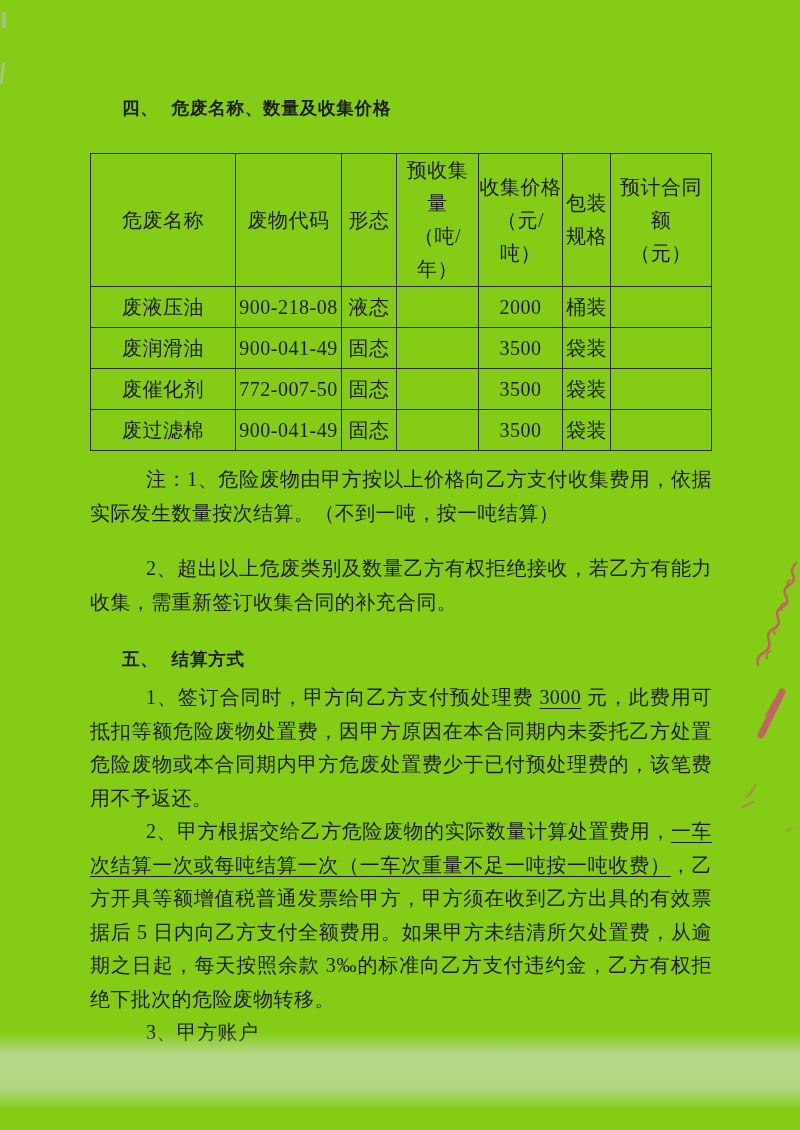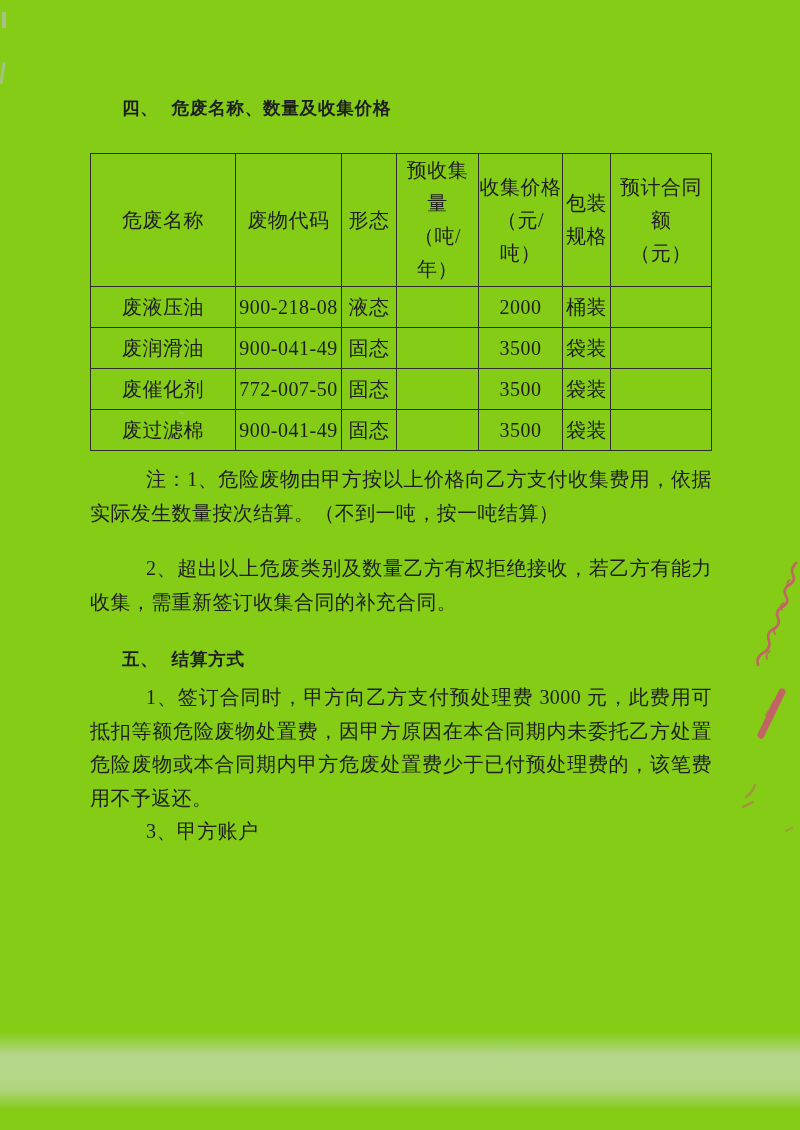--- a/index.html
+++ b/index.html
@@ -56,20 +56,21 @@
     line-height:33.5px;
     text-align:justify;
     text-indent:56px;
     letter-spacing:0.4px;
   }
   #note1{margin-top:12px;}
   #note2{margin-top:22px;}
   #sec5-heading{margin-top:28px;}
   #para1{margin-top:10px;}
   .u{
+    text-decoration:underline;
     text-underline-offset:4px;
     text-decoration-thickness:1.2px;
   }
   
   .bottom-band{
     position:absolute;left:0;right:0;top:1032px;height:78px;
     background:linear-gradient(to bottom,
       rgba(226,229,240,0) 0%,
       rgba(221,224,237,0.55) 30%,
       rgba(221,224,237,0.50) 72%,
@@ -165,20 +166,21 @@
     </tbody>
       </table>
 
     <p class="note" id="note1">注：1、危险废物由甲方按以上价格向乙方支付收集费用，依据实际发生数量按次结算。（不到一吨，按一吨结算）</p>
     <p class="note" id="note2">2、超出以上危废类别及数量乙方有权拒绝接收，若乙方有能力收集，需重新签订收集合同的补充合同。</p>
 
     <p class="sec-heading" id="sec5-heading"><span class="num">五、</span><span>结算方式</span></p>
 
     <p class="para" id="para1"><span>1、签订合同时，甲方向乙方支付预处理费 </span><span class="u">3000</span><span> 元，此费用可抵扣等额危险废物处置费，因甲方原因在本合同期内未委托乙方处置危险废物或本合同期内甲方危废处置费少于已付预处理费的，该笔费用不予返还。</span></p>
 
+    <p class="para" id="para2"><span>2、甲方根据交给乙方危险废物的实际数量计算处置费用，</span><span class="u">一车次结算一次或每吨结算一次（一车次重量不足一吨按一吨收费）</span><span>，乙方开具等额增值税普通发票给甲方，甲方须在收到乙方出具的有效票据后 5 日内向乙方支付全额费用。如果甲方未结清所欠处置费，从逾期之日起，每天按照余款 3‰的标准向乙方支付违约金，乙方有权拒绝下批次的危险废物转移。</span></p>
 
     <p class="para" id="para3">3、甲方账户</p>
 
   </div>
 
   <svg class="stamp" viewBox="0 0 70 300" xmlns="http://www.w3.org/2000/svg">
     <g stroke="#c9566f" fill="none" stroke-linecap="round">
       <path d="M66 18 q-6 6 -3 12 q3 6 -4 10 q-7 4 -3 11 q4 7 -4 11 q-7 4 -4 11 q3 7 -5 11 q-7 4 -4 12 q2 8 -6 12 q-7 4 -5 12" stroke-width="2.6" opacity="0.85"></path>
       <path d="M60 35 q-4 2 -2 6 M54 58 q-5 2 -2 7 M47 82 q-5 3 -2 7 M40 106 q-5 3 -3 8" stroke-width="2" opacity="0.7"></path>
       <path d="M52 147 L31 190" stroke-width="7" opacity="0.88"></path>

